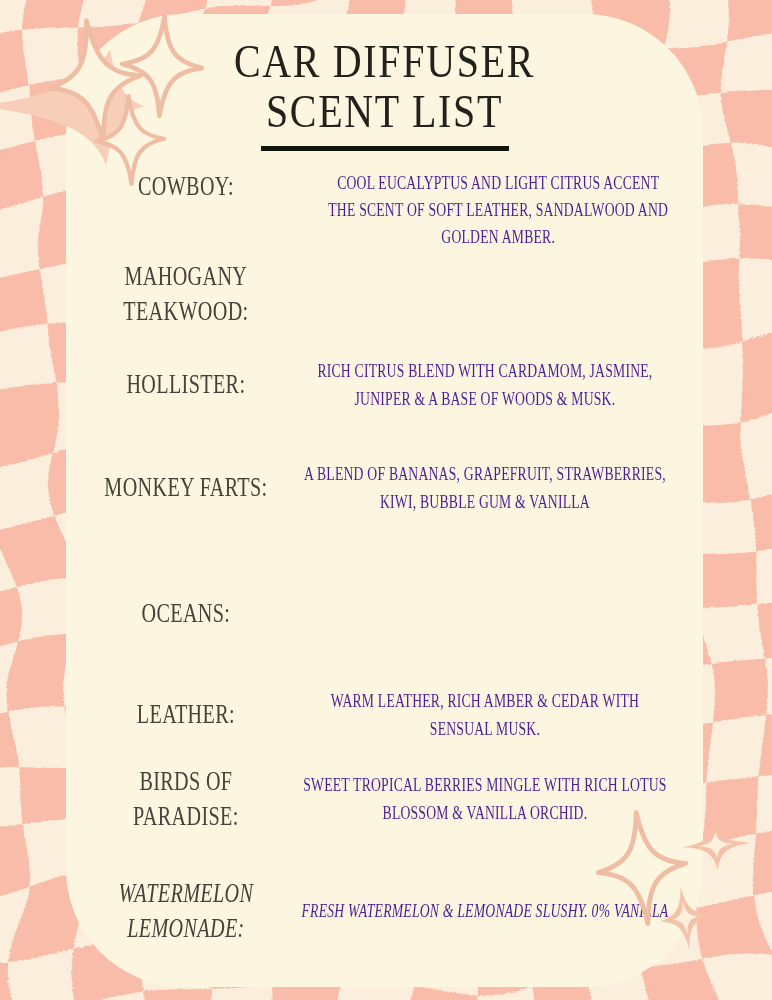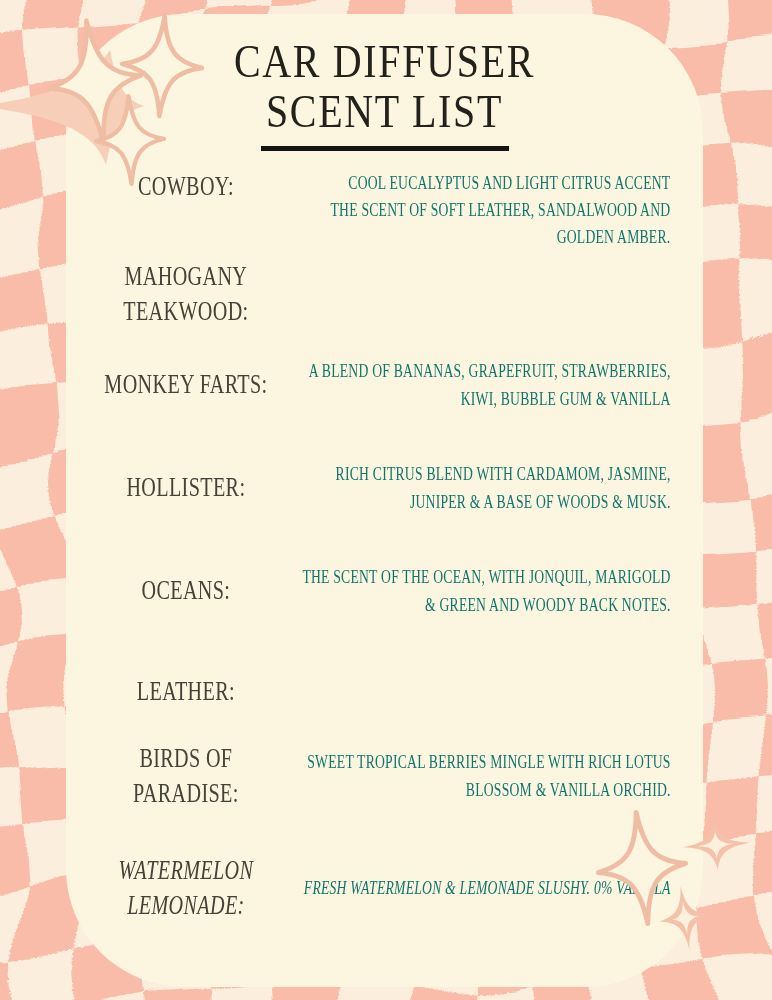--- a/index.html
+++ b/index.html
@@ -64,46 +64,46 @@
   }
   .row {
     display: flex;
     align-items: center;
   }
   .row.top-align { align-items: flex-start; }
   .row:nth-child(1) { margin-top: 18px; min-height: 82px; gap: 28px; }
   .row:nth-child(2) { margin-top: 8px;  min-height: 70px; }
   .row:nth-child(3) { margin-top: 16px; min-height: 80px; }
   .row:nth-child(4) { margin-top: 34px; min-height: 58px; }
-  .row:nth-child(5) { margin-top: 45px; min-height: 58px; }
+  .row:nth-child(5) { margin-top: 68px; min-height: 58px; }
   .row:nth-child(6) { margin-top: 43px; min-height: 58px; }
   .row:nth-child(7) { margin-top: 18px; min-height: 74px; }
   .row:nth-child(8) { margin-top: 30px; min-height: 90px; font-style: italic; }
   .name {
     width: 212px;
     flex-shrink: 0;
     text-align: center;
     font-size: 28px;
     line-height: 1.22;
     letter-spacing: 0.5px;
     color: #45423a;
   }
   .cond-n {
     display: inline-block;
     width: 132%;
     margin-left: -16%;
     transform: scaleX(0.72);
   }
   .desc {
     flex: 1;
-    text-align: right;
+    text-align: center;
     font-size: 19px;
     line-height: 1.43;
     letter-spacing: 0.3px;
-    color: #0f766e;
+    color: #4c1d95;
   }
   .cond-d {
     display: inline-block;
     width: 134%;
     margin-left: -17%;
     transform: scaleX(0.72);
   }
 </style>
 </head>
 <body>
@@ -141,36 +141,36 @@
         <div class="row top-align">
           <div class="name"><span class="cond-n">COWBOY:</span></div>
           <div class="desc"><span class="cond-d">COOL EUCALYPTUS AND LIGHT CITRUS ACCENT THE SCENT OF SOFT LEATHER, SANDALWOOD AND GOLDEN AMBER.</span></div>
         </div>
 
         <div class="row">
           <div class="name"><span class="cond-n">MAHOGANY TEAKWOOD:</span></div>
         </div>
 
         <div class="row">
+          <div class="name"><span class="cond-n">HOLLISTER:</span></div>
+          <div class="desc"><span class="cond-d">RICH CITRUS BLEND WITH CARDAMOM, JASMINE, JUNIPER &amp; A BASE OF WOODS &amp; MUSK.</span></div>
+        </div>
+
+        <div class="row">
           <div class="name"><span class="cond-n">MONKEY FARTS:</span></div>
           <div class="desc"><span class="cond-d">A BLEND OF BANANAS, GRAPEFRUIT, STRAWBERRIES, KIWI, BUBBLE GUM &amp; VANILLA</span></div>
         </div>
 
         <div class="row">
-          <div class="name"><span class="cond-n">HOLLISTER:</span></div>
-          <div class="desc"><span class="cond-d">RICH CITRUS BLEND WITH CARDAMOM, JASMINE, JUNIPER &amp; A BASE OF WOODS &amp; MUSK.</span></div>
-        </div>
-
-        <div class="row">
           <div class="name"><span class="cond-n">OCEANS:</span></div>
-          <div class="desc"><span class="cond-d">THE SCENT OF THE OCEAN, WITH JONQUIL, MARIGOLD &amp; GREEN AND WOODY BACK NOTES.</span></div>
         </div>
 
         <div class="row">
           <div class="name"><span class="cond-n">LEATHER:</span></div>
+          <div class="desc"><span class="cond-d">WARM LEATHER, RICH AMBER &amp; CEDAR WITH SENSUAL MUSK.</span></div>
         </div>
 
         <div class="row">
           <div class="name"><span class="cond-n">BIRDS OF PARADISE:</span></div>
           <div class="desc"><span class="cond-d">SWEET TROPICAL BERRIES MINGLE WITH RICH LOTUS BLOSSOM &amp; VANILLA ORCHID.</span></div>
         </div>
 
         <div class="row">
           <div class="name"><span class="cond-n">WATERMELON LEMONADE:</span></div>
           <div class="desc"><span class="cond-d">FRESH WATERMELON &amp; LEMONADE SLUSHY. 0% VANILLA</span></div>

